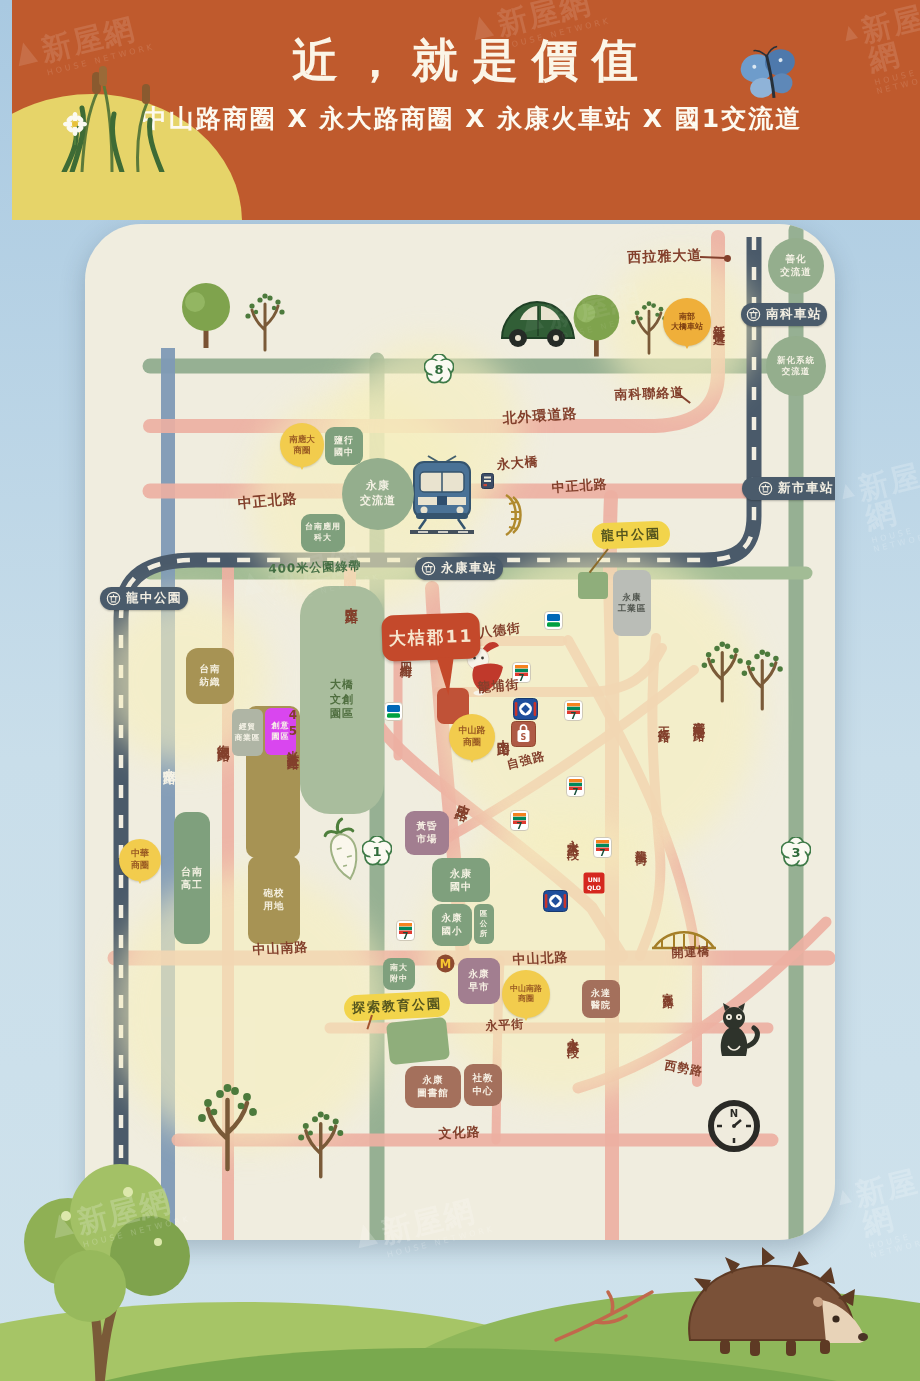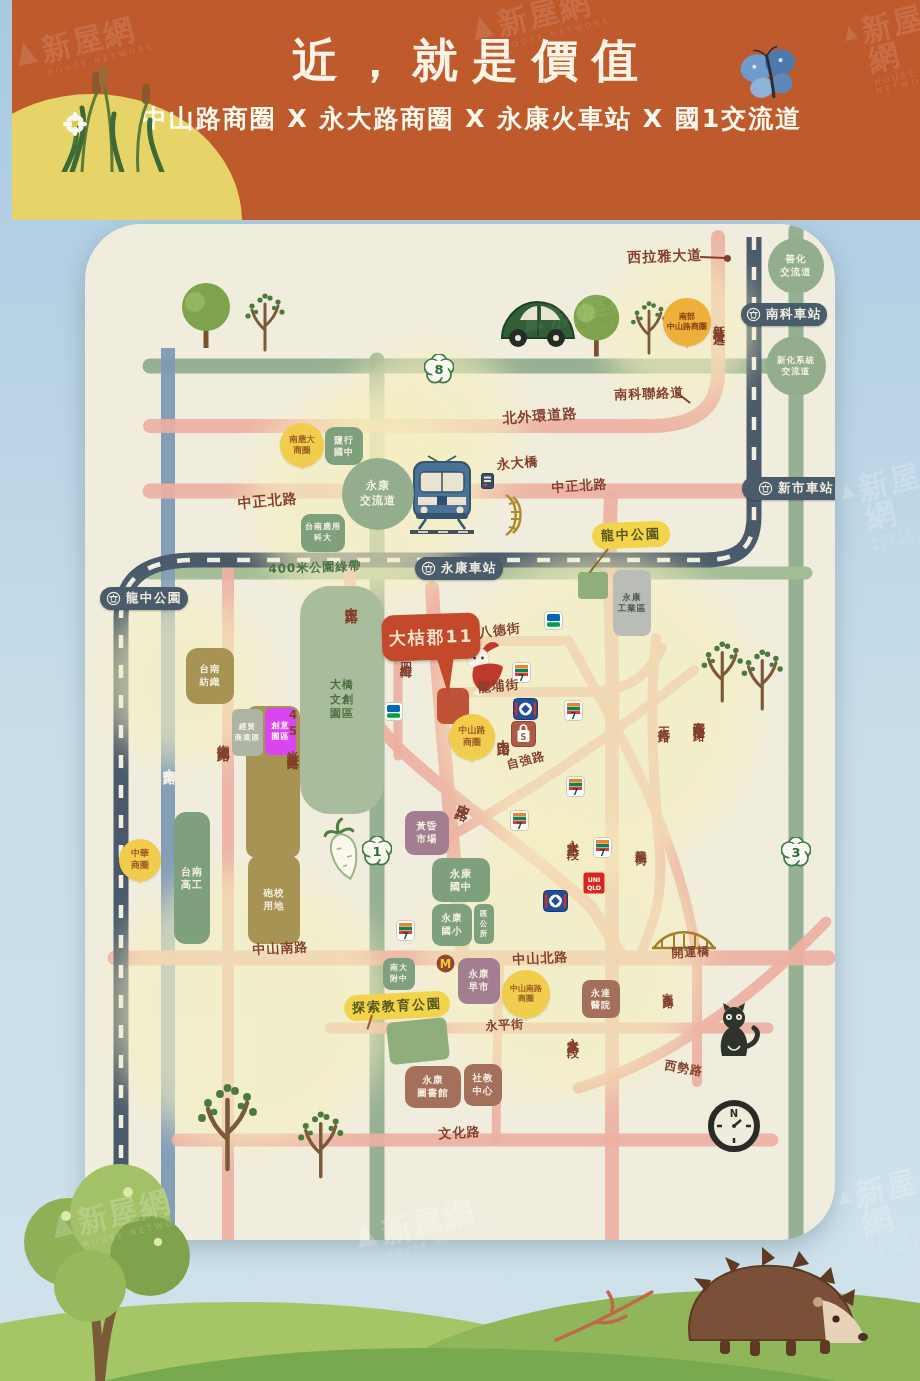--- a/index.html
+++ b/index.html
@@ -183,21 +183,21 @@
         <span>市場</span>
       </div>
       <div class="abox" style="left: 352px; top: 464px; width: 32px; height: 36px; background: rgb(192, 82, 55); border-radius: 7px;"></div>
       <div class="balloon" style="left: 195px; top: 199px; width: 44px; height: 44px; background: rgb(242, 204, 77); color: rgb(154, 91, 35); font-size: 8.5px;">
         <span>南應大</span>
         <span>商圈</span>
         <div class="tail" style="border-top-color: rgb(242, 204, 77); border-top-width: 11px;"></div>
       </div>
       <div class="balloon" style="left: 578px; top: 74px; width: 48px; height: 48px; background: rgb(239, 175, 58); color: rgb(126, 63, 18); font-size: 8px;">
         <span>南部</span>
-        <span>中山路商圈</span>
+        <span>大橋車站</span>
         <div class="tail" style="border-top-color: rgb(239, 175, 58); border-top-width: 11px;"></div>
       </div>
       <div class="balloon" style="left: 364px; top: 490px; width: 46px; height: 46px; background: rgb(242, 204, 77); color: rgb(154, 91, 35); font-size: 9px;">
         <span>中山路</span>
         <span>商圈</span>
         <div class="tail" style="border-top-color: rgb(242, 204, 77); border-top-width: 11px;"></div>
       </div>
       <div class="balloon" style="left: 34px; top: 615px; width: 42px; height: 42px; background: rgb(242, 204, 77); color: rgb(154, 91, 35); font-size: 9px;">
         <span>中華</span>
         <span>商圈</span>

